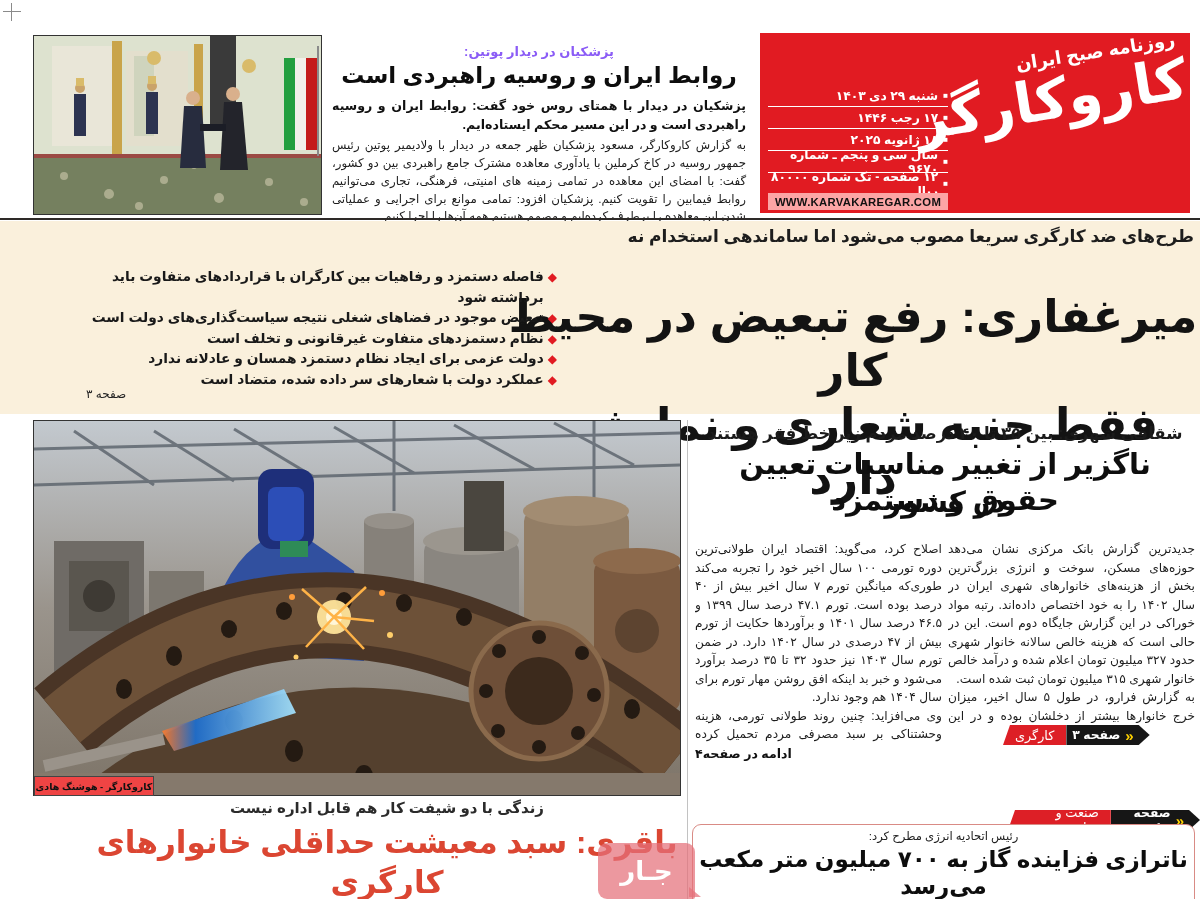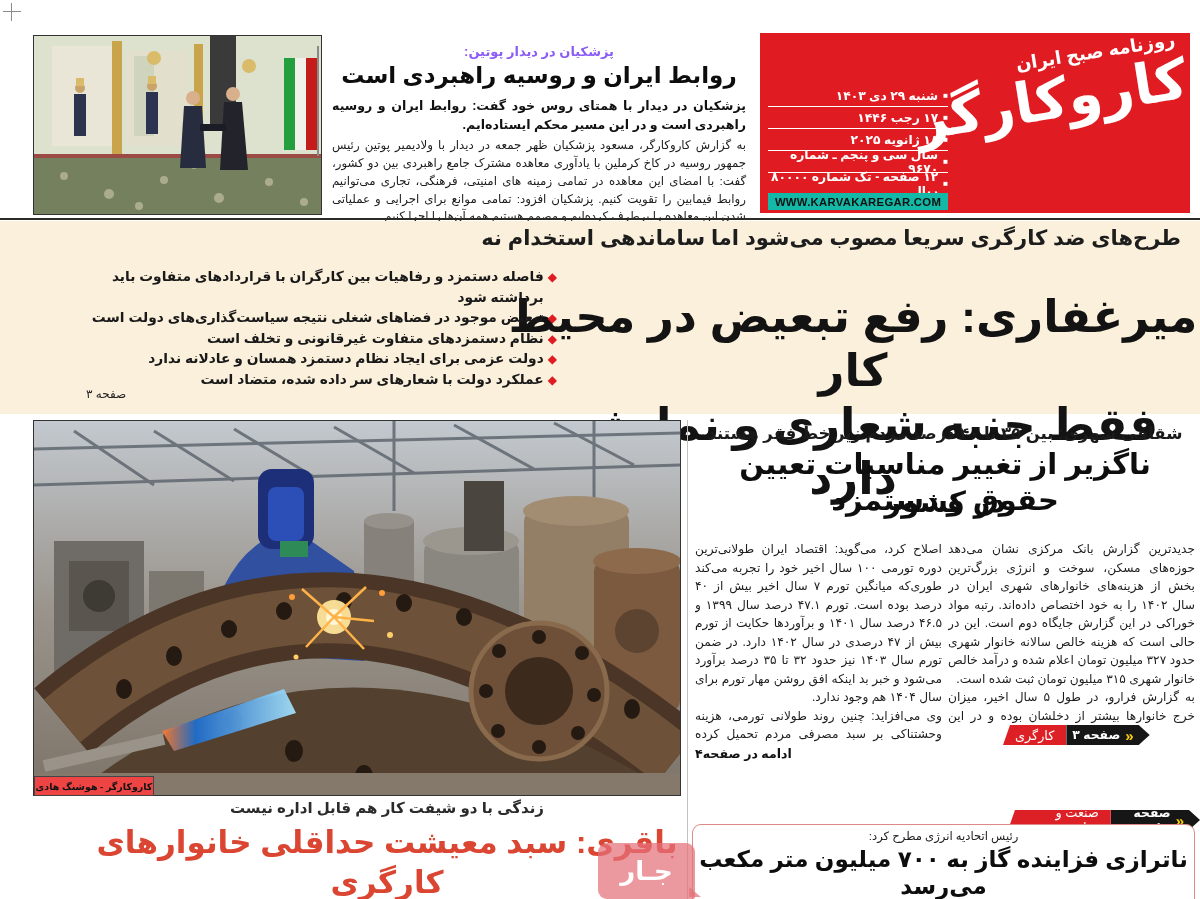--- a/index.html
+++ b/index.html
@@ -29,28 +29,28 @@
   
   #masthead{left:760px;top:33px;width:430px;height:180px;background:#e11b22;overflow:hidden;}
   #masthead .tagline{position:absolute;right:14px;top:8px;color:#fff;font-size:18px;font-weight:bold;
                      transform:rotate(-9deg);direction:rtl;}
   #masthead .logo{position:absolute;right:2px;top:38px;width:265px;text-align:center;color:#fff;
                   font-size:56px;font-weight:bold;transform:rotate(-9deg);direction:rtl;line-height:1;}
   #mast-info{position:absolute;left:8px;top:52px;width:180px;direction:rtl;}
   #mast-info .row{display:flex;align-items:center;justify-content:flex-start;gap:5px;
                   height:21px;border-bottom:1px solid #fff;color:#fff;font-size:12.3px;font-weight:bold;}
   #mast-info .sq{font-size:8px;line-height:1;}
-  #mast-url{position:absolute;left:8px;top:160px;width:180px;height:17px;background:#14b8a6;color:#111;
+  #mast-url{position:absolute;left:8px;top:160px;width:180px;height:17px;background:#fca5a5;color:#111;
             font-size:11.3px;font-weight:bold;display:flex;align-items:center;justify-content:center;letter-spacing:.3px;}
 
   .hrule{left:0;top:218px;width:1200px;height:2px;background:#2e2a28;}
 
   
   #cream{left:0;top:221px;width:1200px;height:193px;background:#faf0dc;}
-  #cream .kicker{position:absolute;right:19px;top:5px;font-size:21px;font-weight:bold;color:#1d1d1d;direction:rtl;}
+  #cream .kicker{position:absolute;right:6px;top:5px;font-size:17px;font-weight:bold;color:#1d1d1d;direction:rtl;}
   #cream .big{position:absolute;right:2px;top:26px;width:690px;text-align:center;color:#131313;
               font-weight:900;font-size:45px;line-height:1.2;direction:rtl;letter-spacing:-1px;margin-top:43px;}
   #bullets{position:absolute;left:82px;top:46px;width:475px;direction:rtl;}
   #bullets .brow{display:flex;align-items:flex-start;gap:4px;font-size:13.8px;font-weight:bold;
                  color:#191919;line-height:20.5px;justify-content:flex-start;}
   #bullets .dia{color:#e11b22;font-size:12px;line-height:20.5px;}
   #cream .pagenote{position:absolute;left:86px;top:166px;font-size:12px;color:#222;direction:rtl;}
 
   
   #welder{left:33px;top:420px;width:646px;height:374px;}

